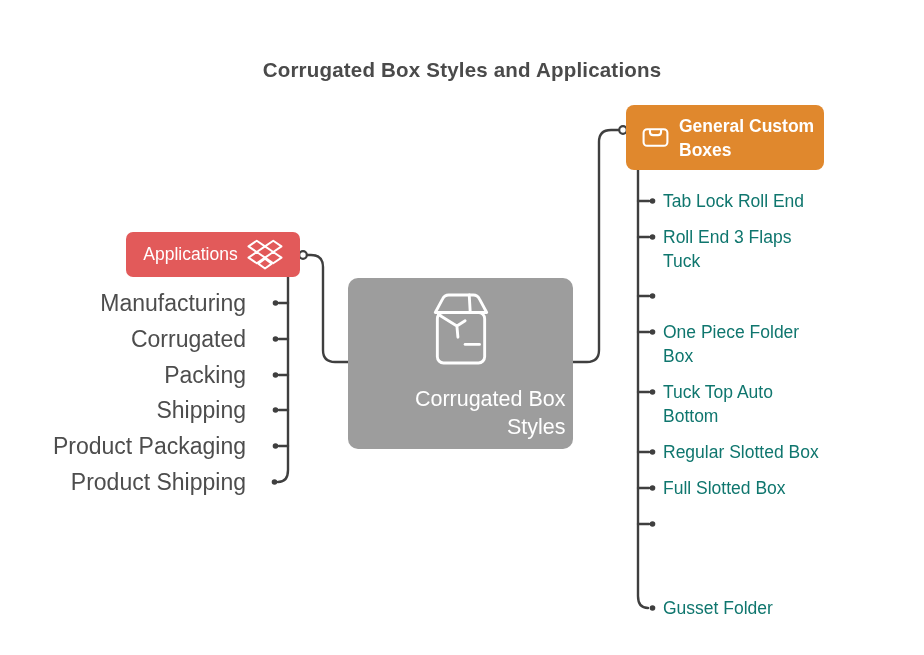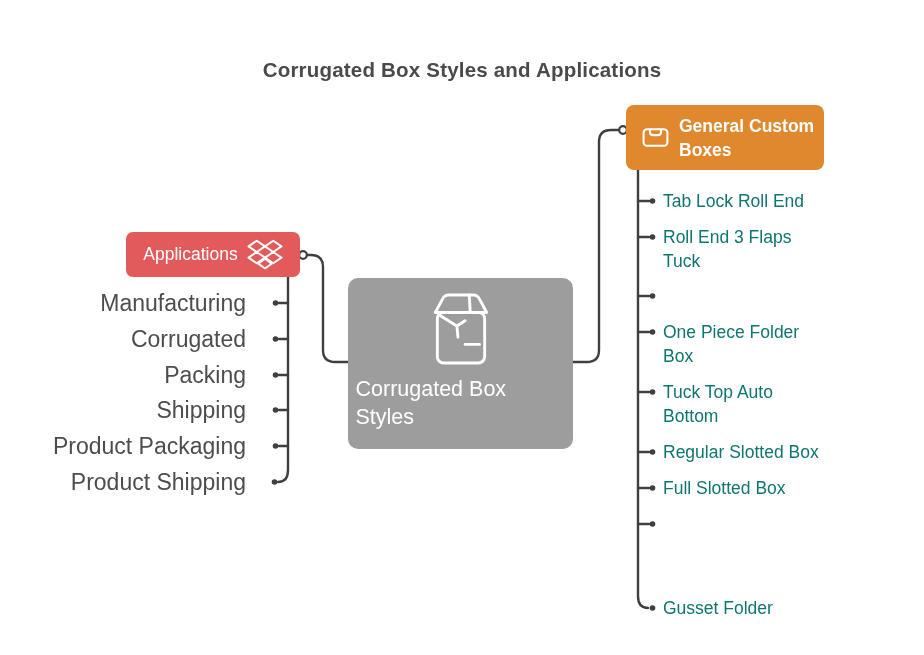--- a/index.html
+++ b/index.html
@@ -52,25 +52,25 @@
   .node-center {
     left: 348px; top: 278px;
     width: 225px; height: 171px;
     background: #9d9d9d;
     border-radius: 10px;
     flex-direction: column;
     justify-content: flex-start;
     padding-top: 15px;
   }
   .node-center .node-label {
-    margin-top: 10px;
+    margin-top: 20px;
     font-size: 21.5px;
     font-weight: 500;
     line-height: 28px;
-    text-align: left;
+    text-align: right;
     width: 210px;
   }
 
   .node-custom {
     left: 626px; top: 105px;
     width: 198px; height: 65px;
     background: #e0882d;
     border-radius: 8px;
     padding-left: 16px;
     gap: 10px;

